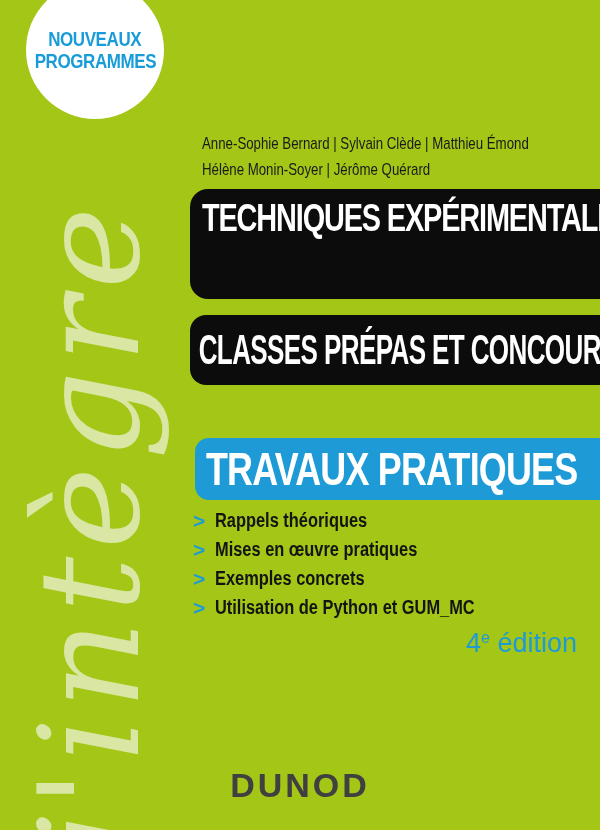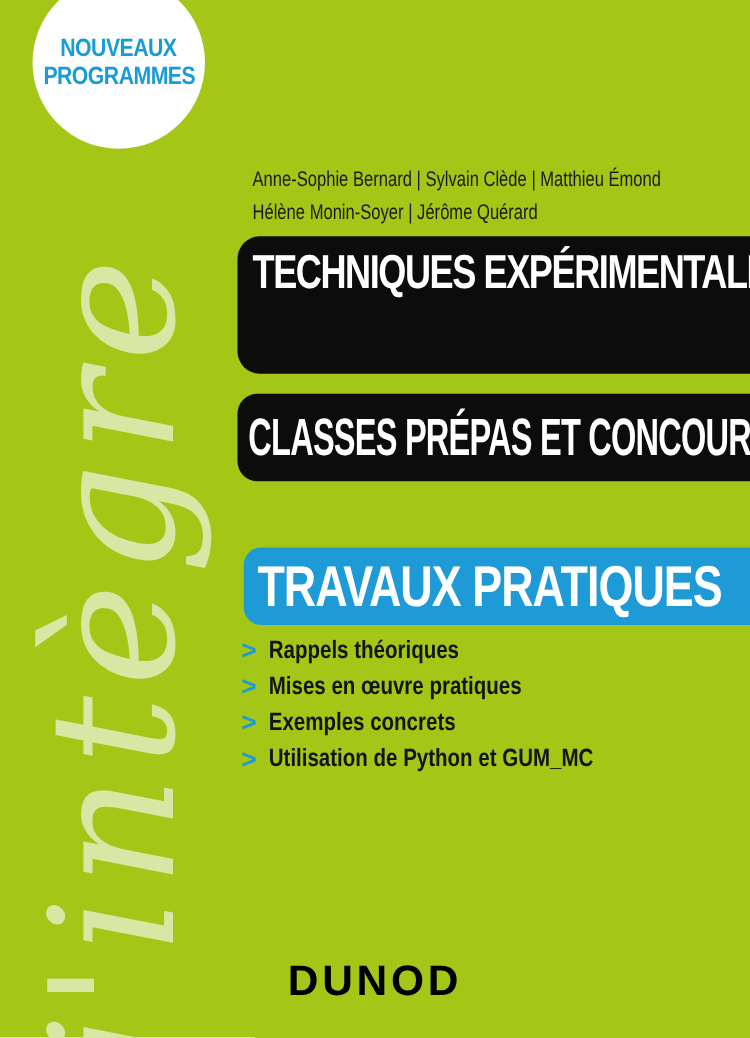--- a/index.html
+++ b/index.html
@@ -84,21 +84,21 @@
     color:#141414; font-weight:700; font-size:20px;
     transform:scaleX(0.82); transform-origin:0 50%; white-space:nowrap;
   }
   .edition {
     position:absolute; left:466px; top:628px; z-index:2;
     color:#1e9bd6; font-size:27px; font-weight:400; white-space:nowrap;
   }
   .edition sup { font-size:16px; vertical-align:9px; }
   .publisher {
     position:absolute; left:0; top:766px; width:100%; text-align:center; z-index:2;
-    color:#000000; font-size:34px; font-weight:700; letter-spacing:3px;
+    color:#404040; font-size:34px; font-weight:700; letter-spacing:3px;
   }
 </style>
 </head>
 <body>
 
 <div class="cover">
 
   <div class="script">j'intègre</div>
 
   <div class="badge">
@@ -135,16 +135,20 @@
     <li>
       <span class="chev">&gt;</span>
       <span class="btxt">Exemples concrets</span>
     </li>
     <li>
       <span class="chev">&gt;</span>
       <span class="btxt">Utilisation de Python et GUM_MC</span>
     </li>
   </ul>
 
+  <div class="edition">
+    <span>4</span><sup>e</sup>
+    <span>édition</span>
+  </div>
 
   <div class="publisher">DUNOD</div>
 
 </div>
 
 </body></html>

